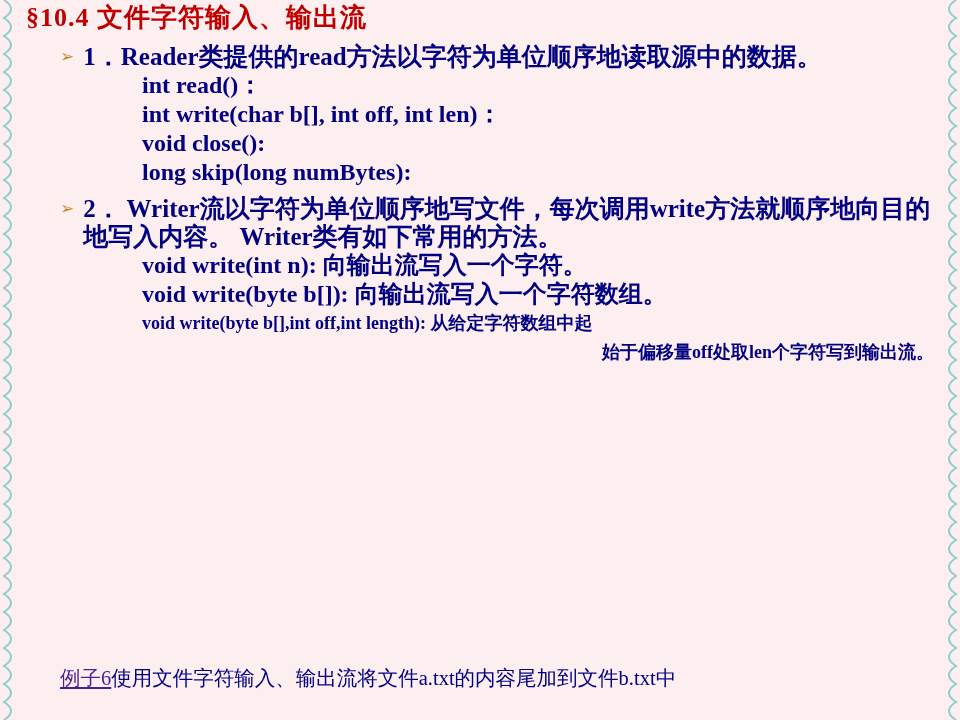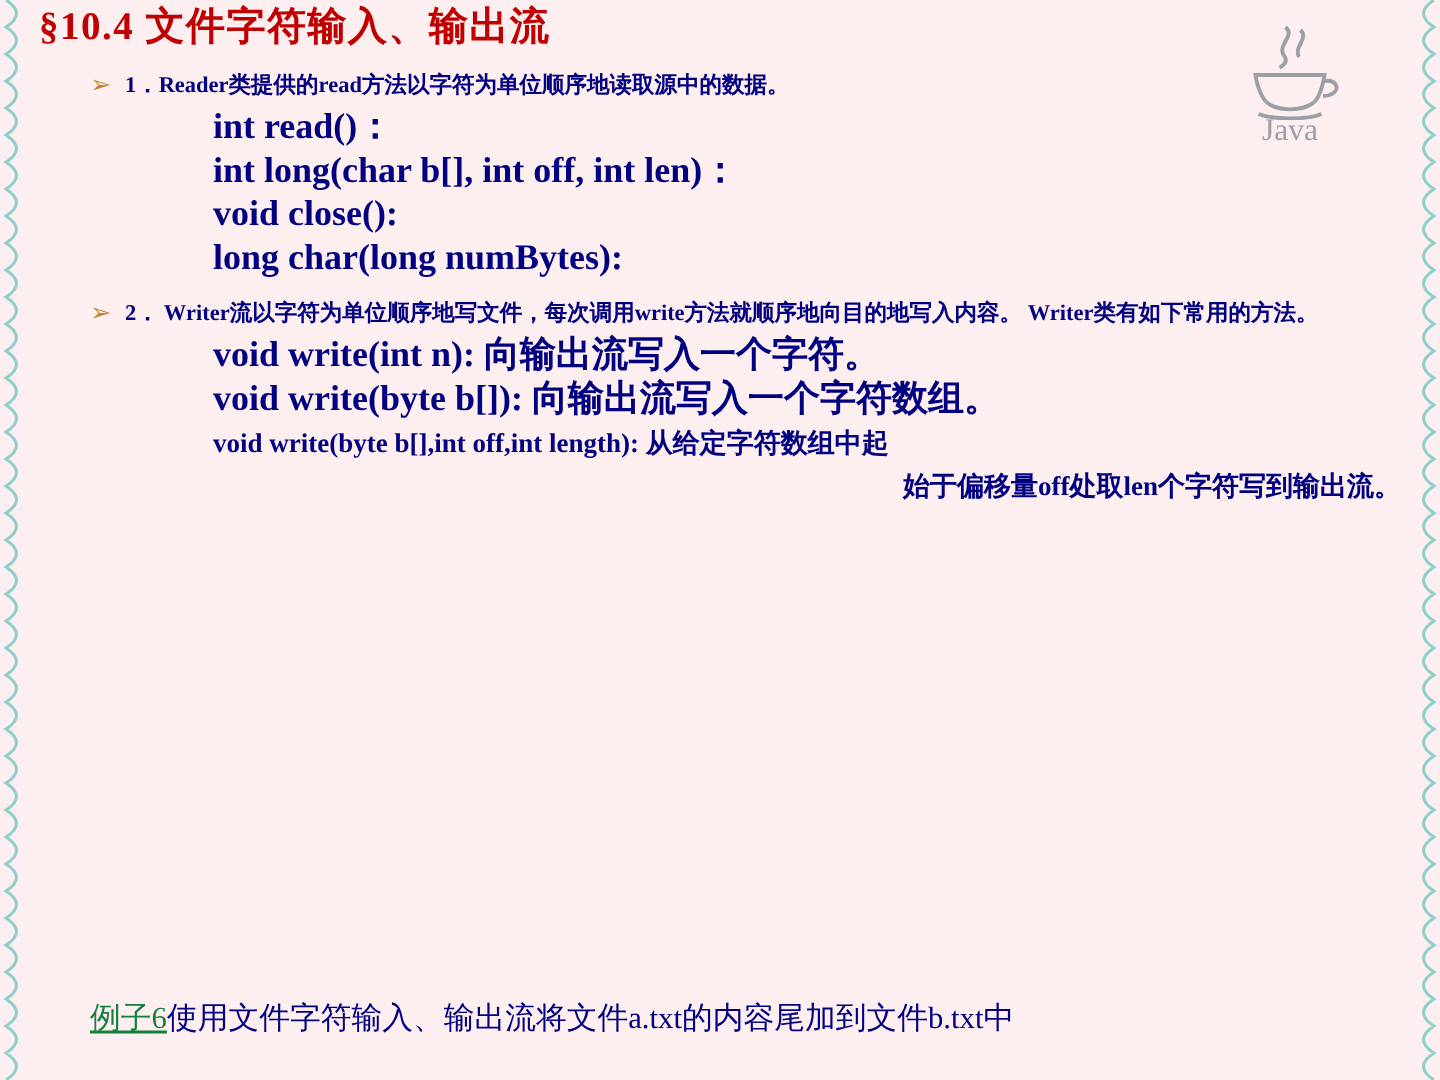--- a/index.html
+++ b/index.html
@@ -75,21 +75,21 @@
   .bullet-mark {
     color: #c08a2e;
     font-size: 17px;
     line-height: 28px;
     margin-right: 9px;
     flex: 0 0 auto;
   }
   .bullet-text {
     color: #000080;
     font-weight: bold;
-    font-size: 15px;
+    font-size: 25px;
     line-height: 28px;
     flex: 1 1 auto;
   }
 
   .method {
     color: #000080;
     font-weight: bold;
     font-size: 24px;
     line-height: 29px;
     padding-left: 116px;
@@ -115,21 +115,21 @@
   .footer {
     position: absolute;
     left: 34px;
     right: 10px;
     bottom: 28px;
     font-size: 20.5px;
     color: #000080;
     font-weight: normal;
   }
   .footer .link {
-    color: #15803d;
+    color: #4c1d95;
     text-decoration: underline;
   }
   .footer .rest { color: #000080; }
 </style>
 </head>
 <body>
 
 <div class="slide">
 
   <div class="scallop left">
@@ -143,44 +143,32 @@
   <div class="scallop right">
     <svg viewBox="0 0 22 720" preserveAspectRatio="none" xmlns="http://www.w3.org/2000/svg">
       <g fill="none" stroke="#8fcfc9" stroke-width="2">
         <path d="M18 0 Q4 9 18 18 Q4 27 18 36 Q4 45 18 54 Q4 63 18 72 Q4 81 18 90 Q4 99 18 108 Q4 117 18 126 Q4 135 18 144 Q4 153 18 162 Q4 171 18 180 Q4 189 18 198 Q4 207 18 216 Q4 225 18 234 Q4 243 18 252 Q4 261 18 270 Q4 279 18 288 Q4 297 18 306 Q4 315 18 324 Q4 333 18 342 Q4 351 18 360 Q4 369 18 378 Q4 387 18 396 Q4 405 18 414 Q4 423 18 432 Q4 441 18 450 Q4 459 18 468 Q4 477 18 486 Q4 495 18 504 Q4 513 18 522 Q4 531 18 540 Q4 549 18 558 Q4 567 18 576 Q4 585 18 594 Q4 603 18 612 Q4 621 18 630 Q4 639 18 648 Q4 657 18 666 Q4 675 18 684 Q4 693 18 702 Q4 711 18 720"></path>
       </g>
     </svg>
   </div>
 
   <div class="content">
 
-    <div class="java-logo">
-      <svg class="steam" width="74" height="66" viewBox="0 0 74 66" xmlns="http://www.w3.org/2000/svg">
-        <g fill="none" stroke="#9aa0a6" stroke-width="2.6">
-          <path d="M34 4 C41 10 28 16 33 23 C37 28 30 31 30 31"></path>
-          <path d="M44 6 C50 12 39 17 43 24"></path>
-          <path d="M14 36 C14 36 16 52 24 56 C32 60 44 60 52 55 C58 51 60 36 60 36 Z"></path>
-          <path d="M60 40 C68 39 70 45 66 48 C63 50 59 50 59 50"></path>
-          <path d="M16 62 C26 66 48 66 58 62"></path>
-        </g>
-      </svg>
-      <div class="word">Java</div>
-    </div>
 
     <div class="title">§10.4 文件字符输入、输出流</div>
 
     <div class="bullet-row">
       <span class="bullet-mark">➢</span>
       <span class="bullet-text">1．Reader类提供的read方法以字符为单位顺序地读取源中的数据。</span>
     </div>
 
     <div class="method">int read()：</div>
-    <div class="method">int long(char b[], int off, int len)：</div>
+    <div class="method">int write(char b[], int off, int len)：</div>
     <div class="method">void close():</div>
-    <div class="method">long char(long numBytes):</div>
+    <div class="method">long skip(long numBytes):</div>
 
     <div class="bullet-row">
       <span class="bullet-mark">➢</span>
       <span class="bullet-text">2． Writer流以字符为单位顺序地写文件，每次调用write方法就顺序地向目的地写入内容。 Writer类有如下常用的方法。</span>
     </div>
 
     <div class="method">
       <span>void write(int n):</span><span class="desc"> 向输出流写入一个字符。</span>
     </div>
     <div class="method">

